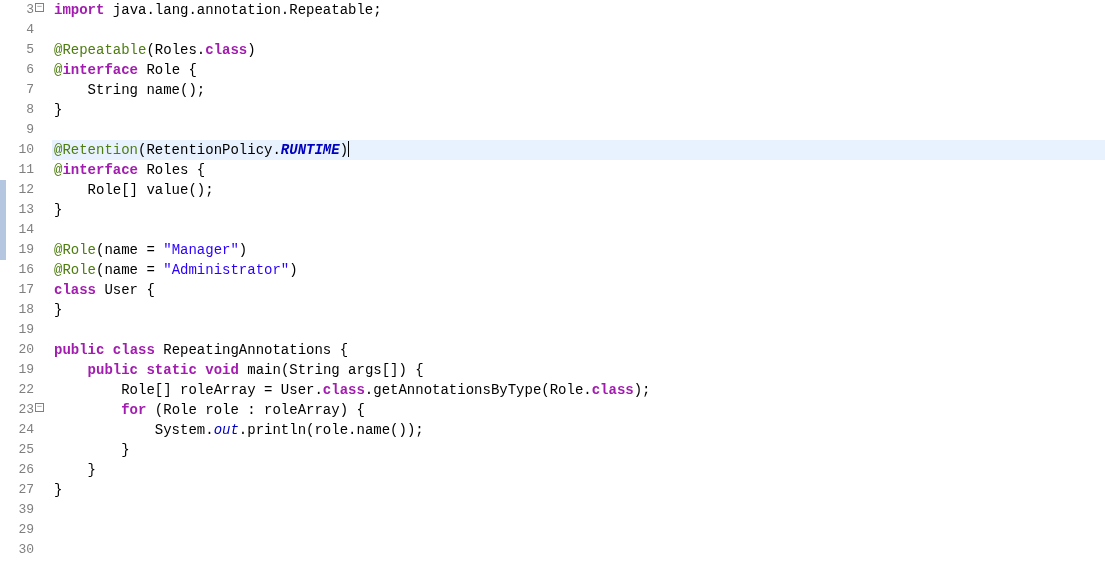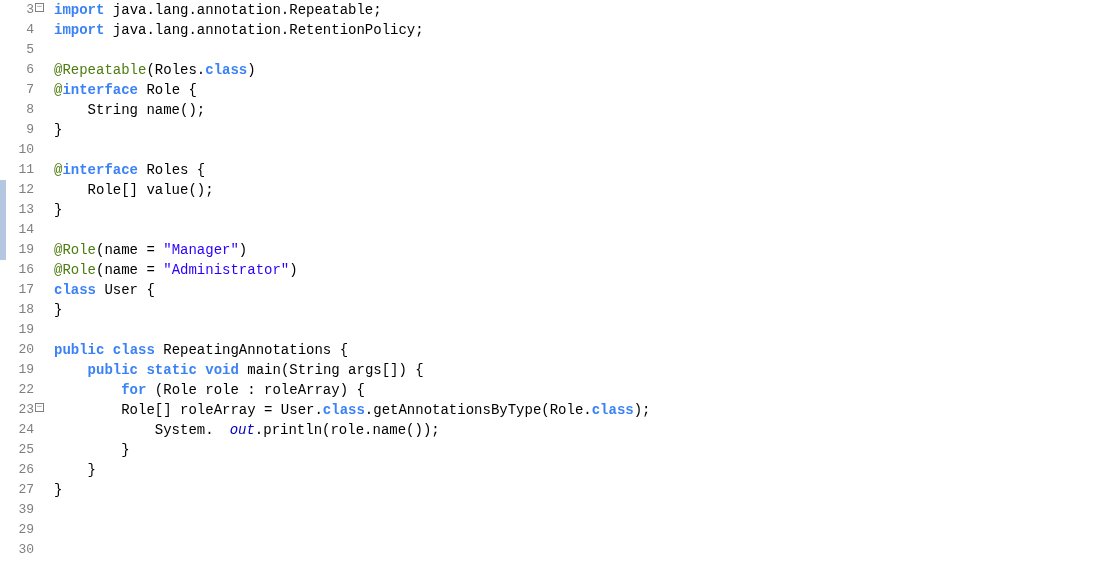--- a/index.html
+++ b/index.html
@@ -73,25 +73,25 @@
     }
     .code-line {
       height: 20px;
       white-space: pre;
       padding-left: 2px;
     }
     .code-line.highlighted {
       background: #e8f2fe;
     }
     
-    .kw { color: #3b82f6; font-weight: bold; }
+    .kw { color: #a21caf; font-weight: bold; }
     .ann { color: #4d7c0f; }
     .str { color: #2a00ff; }
     .const { color: #0000c0; font-style: italic; font-weight: bold; }
-    .field { color: #0000c0; font-style: italic; margin-left: 16px; }
+    .field { color: #0000c0; font-style: italic; }
     .caret {
       display: inline-block;
       width: 1px;
       height: 16px;
       background: #000000;
       vertical-align: text-bottom;
       margin-bottom: 1px;
     }
   </style>
 </head>
@@ -154,39 +154,39 @@
       <div class="gutter-line">25</div>
       <div class="gutter-line">26</div>
       <div class="gutter-line">27</div>
       <div class="gutter-line">39</div>
       <div class="gutter-line">29</div>
       <div class="gutter-line">30</div>
     </div>
   <div class="fold-col"></div>
   <div class="code-area" id="code-area">
       <div class="code-line"><span class="kw">import</span> java.lang.annotation.Repeatable;</div>
-      <div class="code-line"><span class="kw">import</span> java.lang.annotation.RetentionPolicy;</div>
       <div class="code-line"></div>
       <div class="code-line"><span class="ann">@Repeatable</span>(Roles.<span class="kw">class</span>)</div>
       <div class="code-line"><span class="ann">@</span><span class="kw">interface</span> Role {</div>
       <div class="code-line">    String name();</div>
       <div class="code-line">}</div>
       <div class="code-line"></div>
+      <div class="code-line highlighted"><span class="ann">@Retention</span>(RetentionPolicy.<span class="const">RUNTIME</span>)<span class="caret"></span></div>
       <div class="code-line"><span class="ann">@</span><span class="kw">interface</span> Roles {</div>
       <div class="code-line">    Role[] value();</div>
       <div class="code-line">}</div>
       <div class="code-line"></div>
       <div class="code-line"><span class="ann">@Role</span>(name = <span class="str">"Manager"</span>)</div>
       <div class="code-line"><span class="ann">@Role</span>(name = <span class="str">"Administrator"</span>)</div>
       <div class="code-line"><span class="kw">class</span> User {</div>
       <div class="code-line">}</div>
       <div class="code-line"></div>
       <div class="code-line"><span class="kw">public</span> <span class="kw">class</span> RepeatingAnnotations {</div>
       <div class="code-line">    <span class="kw">public</span> <span class="kw">static</span> <span class="kw">void</span> main(String args[]) {</div>
+      <div class="code-line">        Role[] roleArray = User.<span class="kw">class</span>.getAnnotationsByType(Role.<span class="kw">class</span>);</div>
       <div class="code-line">        <span class="kw">for</span> (Role role : roleArray) {</div>
-      <div class="code-line">        Role[] roleArray = User.<span class="kw">class</span>.getAnnotationsByType(Role.<span class="kw">class</span>);</div>
       <div class="code-line">            System.<span class="field">out</span>.println(role.name());</div>
       <div class="code-line">        }</div>
       <div class="code-line">    }</div>
       <div class="code-line">}</div>
       <div class="code-line"></div>
     </div>
 </div>
 
 </body></html>

